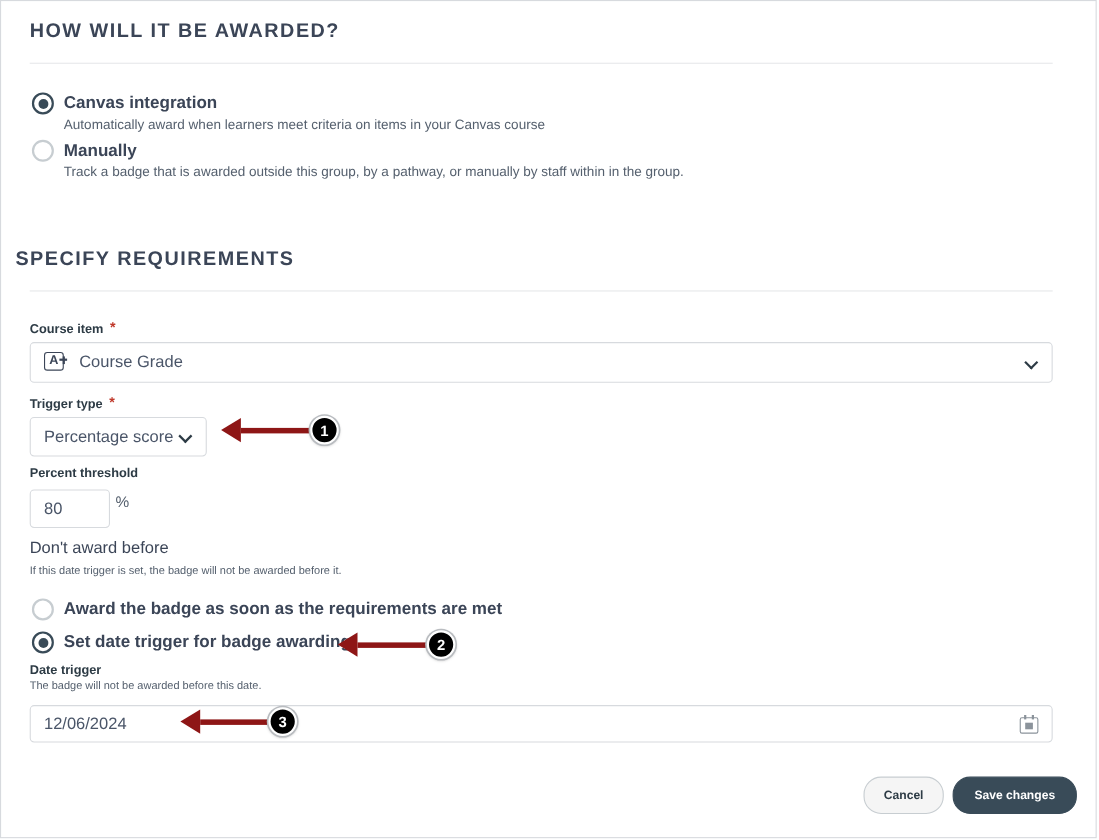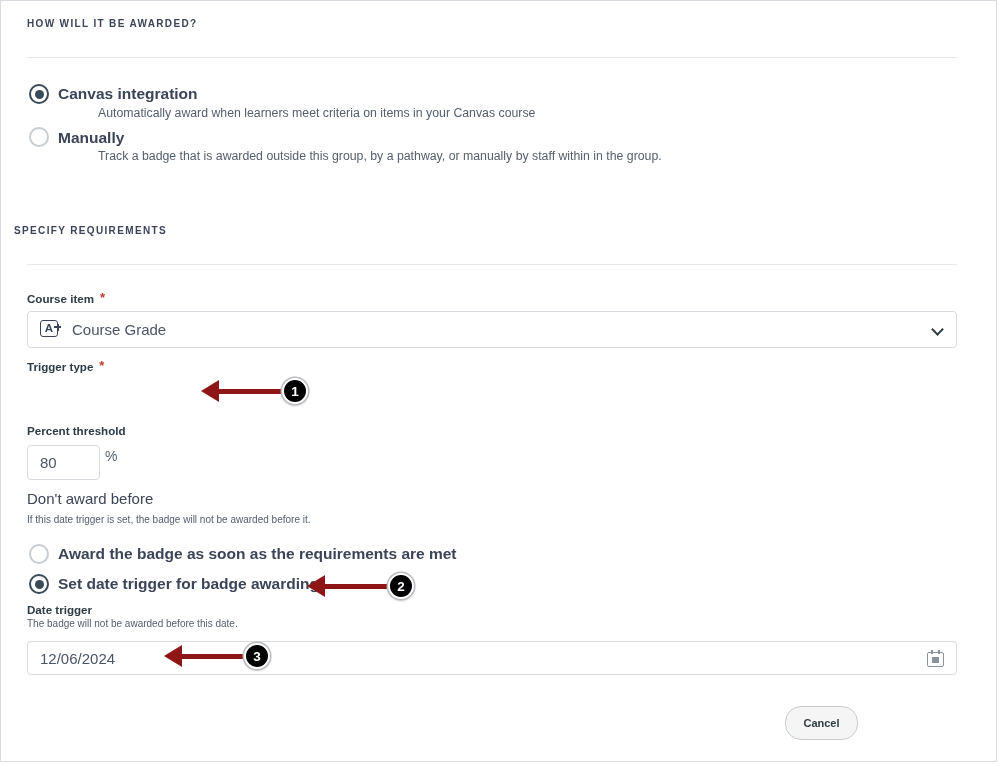--- a/index.html
+++ b/index.html
@@ -19,21 +19,21 @@
     width: 997px;
     height: 762px;
     border: 1px solid #d7dade;
     box-sizing: border-box;
     background: #ffffff;
     overflow: hidden;
   }
   
   .section-heading {
     position: absolute;
-    font-size: 10px;
+    font-size: 18px;
     font-weight: bold;
     letter-spacing: 1.35px;
     color: #3b4557;
     text-transform: uppercase;
   }
   .divider {
     position: absolute;
     height: 1px;
     background: #e6e8ea;
   }
@@ -73,21 +73,20 @@
     font-size: 15.5px;
     font-weight: bold;
     color: #3b4557;
     white-space: nowrap;
   }
   .radio-desc {
     position: absolute;
     font-size: 12.3px;
     color: #55606e;
     white-space: nowrap;
-    margin-left: 40px;
   }
   
   .field-label {
     position: absolute;
     font-size: 11.6px;
     font-weight: bold;
     color: #2d3b45;
     white-space: nowrap;
   }
   .required-star {
@@ -299,20 +298,25 @@
       <span class="plus-v"></span>
       <span class="plus-h"></span>
     </span>
     <span class="input-text" style="margin-left:10px;">Course Grade</span>
     <span style="flex:1"></span>
     <span class="chevron"></span>
   </div>
 
   <div class="field-label" style="left:26px; top:357px;">
     <span>Trigger type</span><span class="required-star">*</span>
+  </div>
+  <div class="input-box" style="left:26px; top:378px; width:161px; height:36px; padding:0 12px;">
+    <span class="input-text">Percentage score</span>
+    <span style="flex:1"></span>
+    <span class="chevron"></span>
   </div>
 
   <div class="field-label" style="left:26px; top:423px;">Percent threshold</div>
   <div class="input-box" style="left:26px; top:444px; width:73px; height:35px; padding:0 12px;">
     <span class="input-text">80</span>
   </div>
   <div class="suffix-pct" style="left:104px; top:447px;">%</div>
 
   <div class="heading-md" style="left:26px; top:489px;">Don't award before</div>
   <div class="help-text" style="left:26px; top:513px;">If this date trigger is set, the badge will not be awarded before it.</div>
@@ -334,20 +338,21 @@
     <span style="flex:1"></span>
     <span class="cal-icon">
       <span class="tick-l"></span>
       <span class="tick-r"></span>
       <span class="body"></span>
       <span class="inner"></span>
     </span>
   </div>
 
   <div class="btn btn-secondary" style="left:784px; top:705px; width:73px; height:34px;">Cancel</div>
+  <div class="btn btn-primary" style="left:865px; top:705px; width:113px; height:34px;">Save changes</div>
 
   <div class="annotation">
     <div class="ann-shaft" style="left:218px; top:388px; width:68px;"></div>
     <div class="ann-head" style="left:200px; top:379px;"></div>
     <div class="ann-badge" style="left:281px; top:377px;">1</div>
   </div>
 
   <div class="annotation">
     <div class="ann-shaft" style="left:324px; top:583px; width:68px;"></div>
     <div class="ann-head" style="left:306px; top:574px;"></div>

